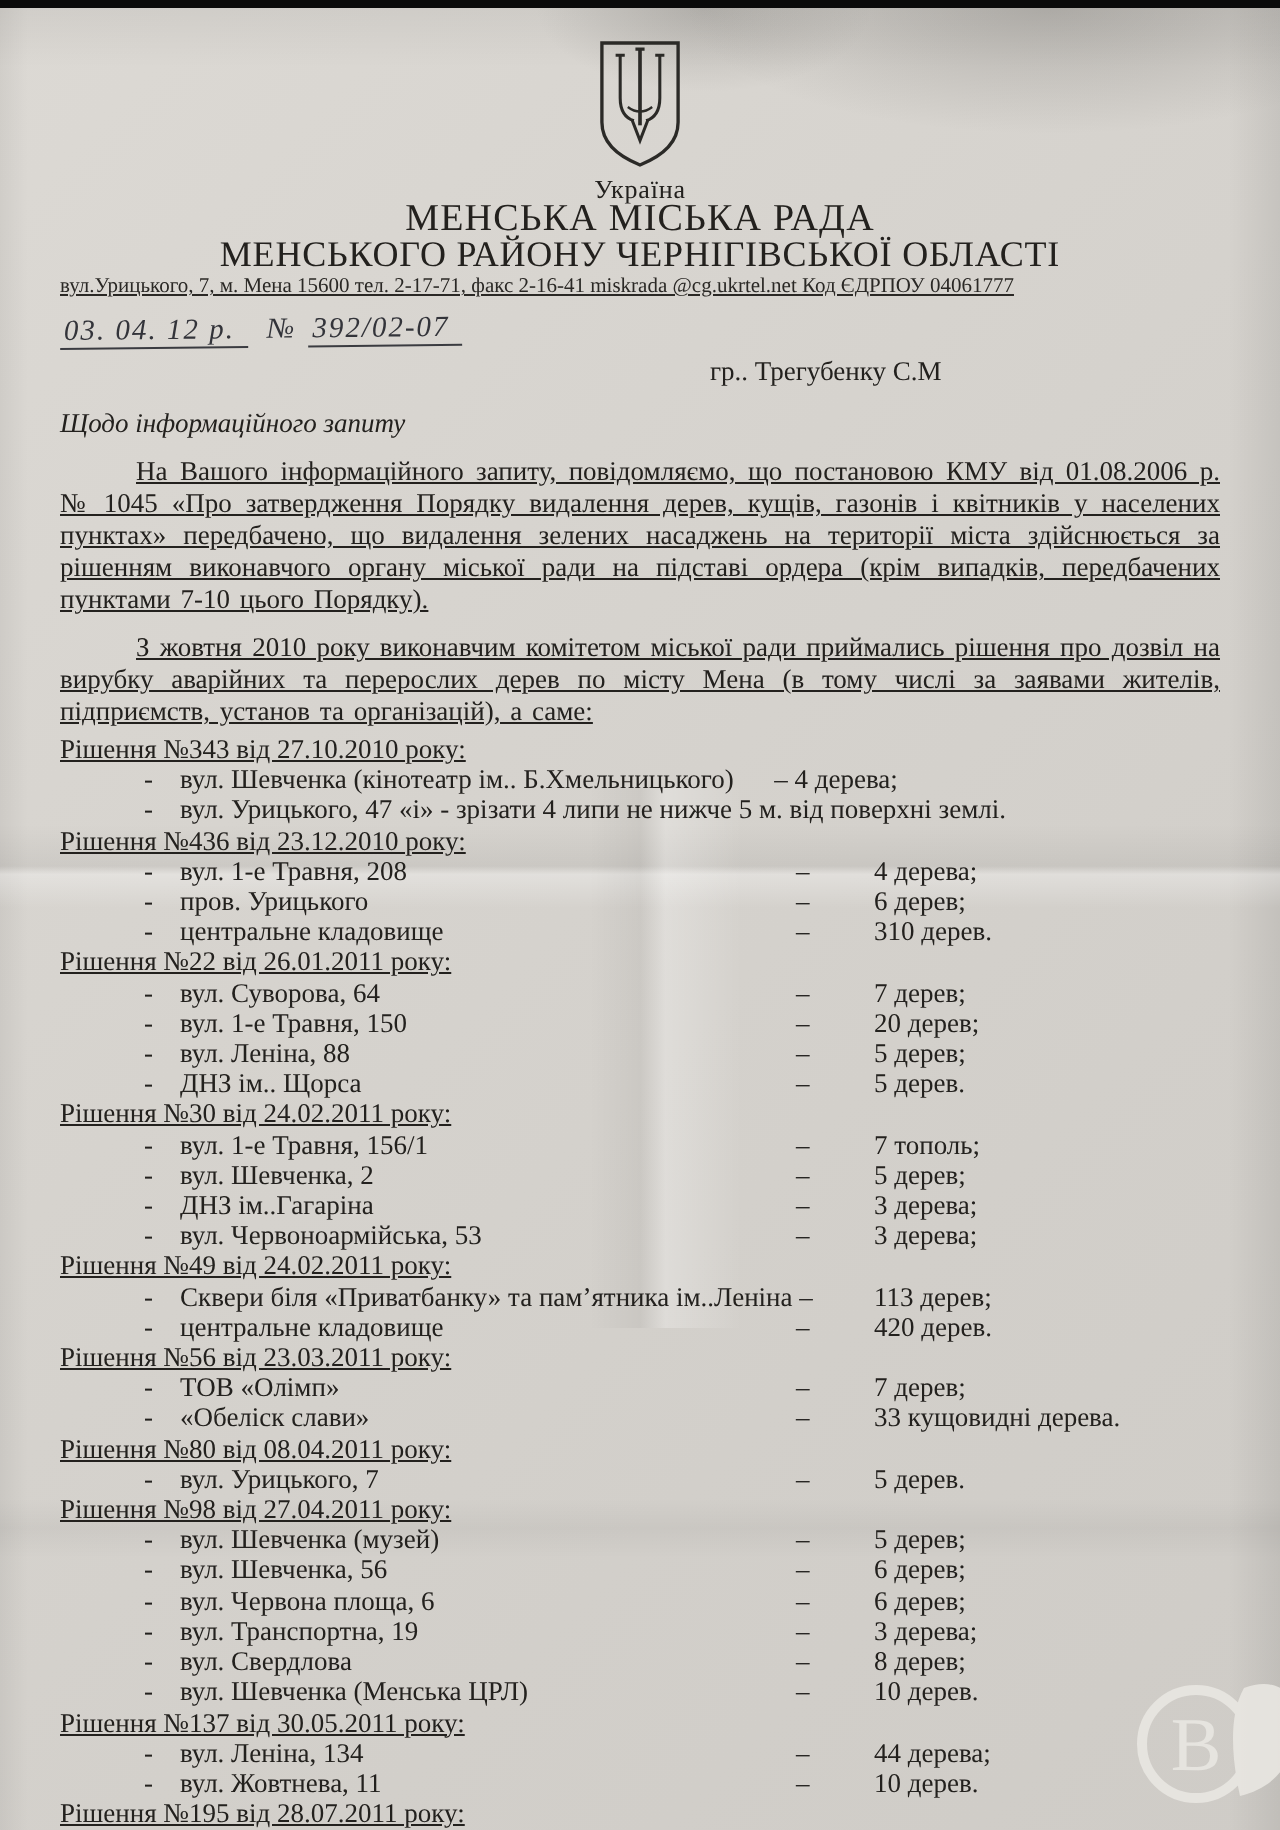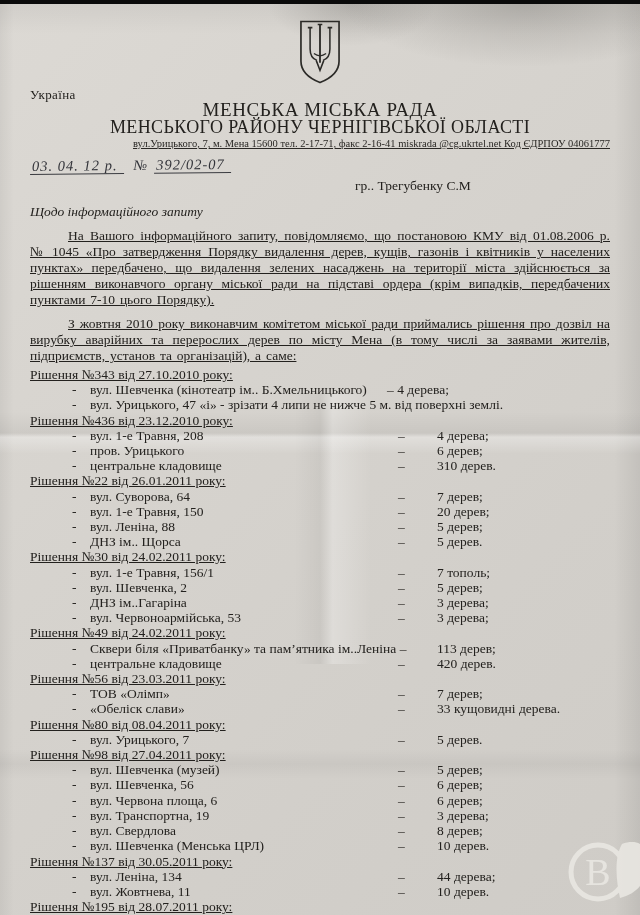--- a/index.html
+++ b/index.html
@@ -19,24 +19,24 @@
       linear-gradient(180deg, transparent, rgba(0,0,0,0.05) 50%, rgba(255,255,255,0.3) 60%, transparent) no-repeat 0 408px / 640px 42px,
       linear-gradient(180deg, transparent, rgba(0,0,0,0.04) 50%, transparent) no-repeat 0 745px / 640px 30px,
       linear-gradient(90deg, rgba(0,0,0,0.05), transparent 14px),
       linear-gradient(270deg, rgba(0,0,0,0.07), transparent 26px),
       linear-gradient(135deg,#dcd9d4 0%, #d6d3ce 40%, #d2cfca 70%, #cfccc7 100%);
     color:#23211e;
   }
   .content{position:relative;padding:0 30px;z-index:2;}
   
   .coat{display:flex;justify-content:center;margin-top:16px;}
-  .country{text-align:left;font-size:13px;line-height:14px;margin-top:4px;letter-spacing:0.4px;}
+  .country{text-align:center;font-size:13px;line-height:14px;margin-top:4px;letter-spacing:0.4px;}
   .org1{text-align:center;font-size:19px;line-height:16.5px;letter-spacing:0.6px;font-weight:400;}
   .org2{text-align:center;font-size:18px;line-height:16.5px;letter-spacing:0.4px;font-weight:500;}
-  .address{text-align:right;font-size:10.5px;line-height:12px;margin-top:3px;text-decoration:underline;color:#2a2825;}
+  .address{text-align:left;font-size:10.5px;line-height:12px;margin-top:3px;text-decoration:underline;color:#2a2825;}
   
   .refline{margin-top:7px;height:18px;font-size:14.5px;line-height:18px;color:#33343a;
            font-style:italic;letter-spacing:1px;transform:rotate(-0.6deg);transform-origin:left;}
   .refline .hw-seg{border-bottom:1px solid #3a3b40;padding:0 6px 0 2px;}
   .refline .nsign{margin:0 6px 0 10px;}
   .recipient{margin-top:3px;margin-left:325px;font-size:13.5px;line-height:16px;}
   .subject{margin-top:10px;font-size:13.5px;font-style:italic;line-height:16px;}
   
   .para{margin:8px 0 0 0;font-size:13.5px;line-height:16px;text-align:justify;text-indent:38px;word-spacing:1.5px;text-decoration:underline;}
   

